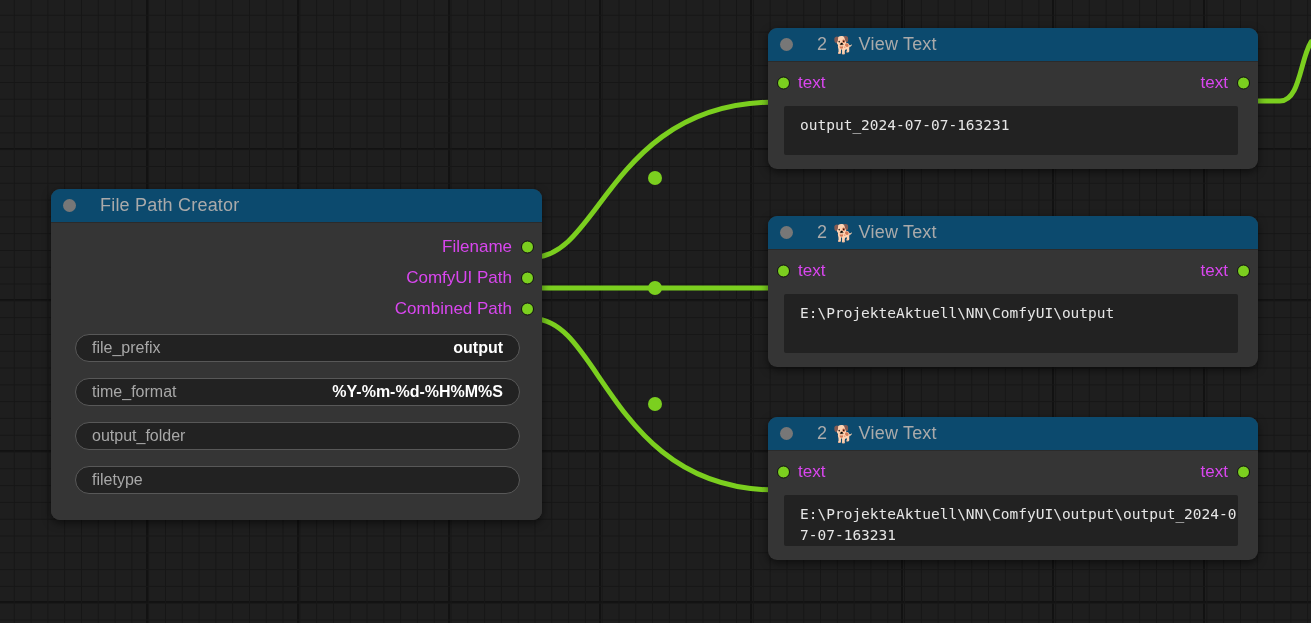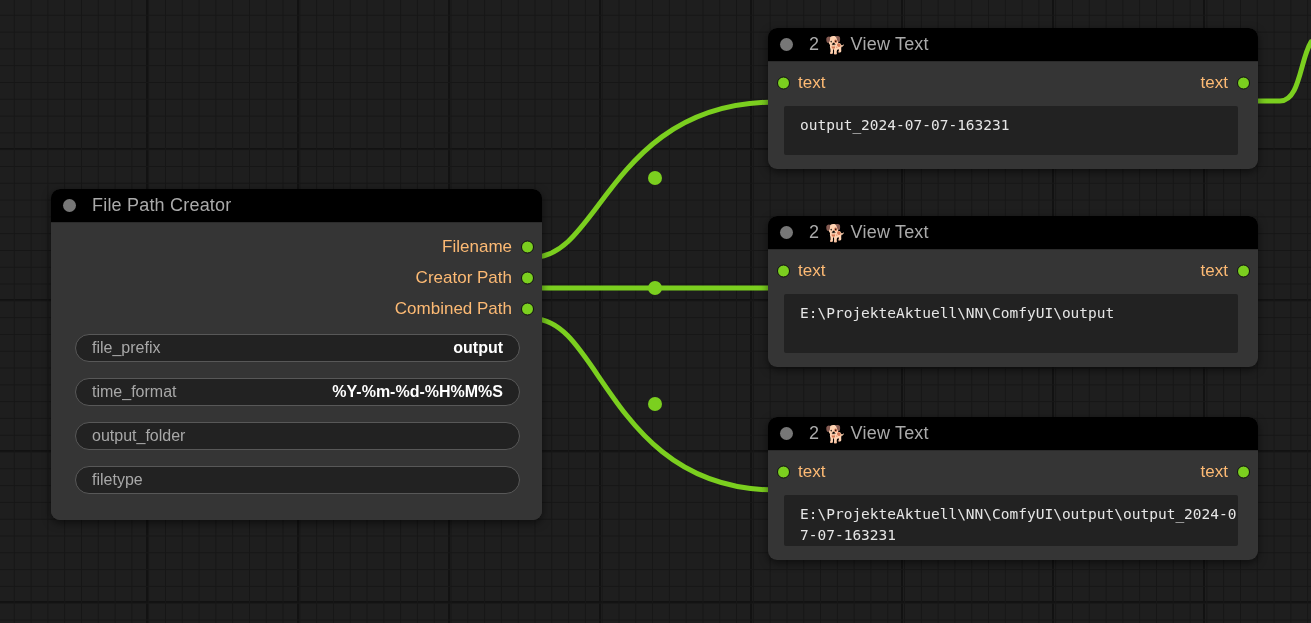--- a/index.html
+++ b/index.html
@@ -37,23 +37,23 @@
     position: absolute;
     border-radius: 9px;
     background: #353535;
     box-shadow: 0 3px 9px rgba(0,0,0,0.55);
     overflow: hidden;
   }
   .node-header {
     height: 34px;
     display: flex;
     align-items: center;
-    gap: 4px;
+    gap: 12px;
     padding: 0 12px;
-    background: #000000;
+    background: #0c4a6e;
     border-bottom: 1px solid #2b2b2b;
     box-sizing: border-box;
   }
   .collapse-dot {
     width: 13px;
     height: 13px;
     border-radius: 50%;
     background: #777777;
     flex: none;
     margin-right: 12px;
@@ -85,21 +85,21 @@
   .slot-dot {
     position: absolute;
     width: 11px;
     height: 11px;
     border-radius: 50%;
     background: #7bcf1f;
     border: 1.5px solid #101010;
     box-sizing: content-box;
   }
   .slot-label {
-    color: #fdba74;
+    color: #d946ef;
     font-size: 17px;
     white-space: nowrap;
   }
   .slot-in .slot-dot { left: 9px; top: 50%; transform: translateY(-50%); }
   .slot-in .slot-label { margin-left: 30px; }
   .slot-out { justify-content: flex-end; }
   .slot-out .slot-dot { right: 8px; top: 50%; transform: translateY(-50%); }
   .slot-out .slot-label { margin-right: 30px; }
 
   
@@ -168,21 +168,21 @@
       <span class="node-title">File Path Creator</span>
     </div>
     <div class="node-body" style="padding-top:8px; padding-bottom:10px;">
 
       <div class="slot-row slot-out">
         <span class="slot-label">Filename</span>
         <span class="slot-dot"></span>
       </div>
 
       <div class="slot-row slot-out">
-        <span class="slot-label">Creator Path</span>
+        <span class="slot-label">ComfyUI Path</span>
         <span class="slot-dot"></span>
       </div>
 
       <div class="slot-row slot-out">
         <span class="slot-label">Combined Path</span>
         <span class="slot-dot"></span>
       </div>
 
       <div style="height:6px"></div>
 

